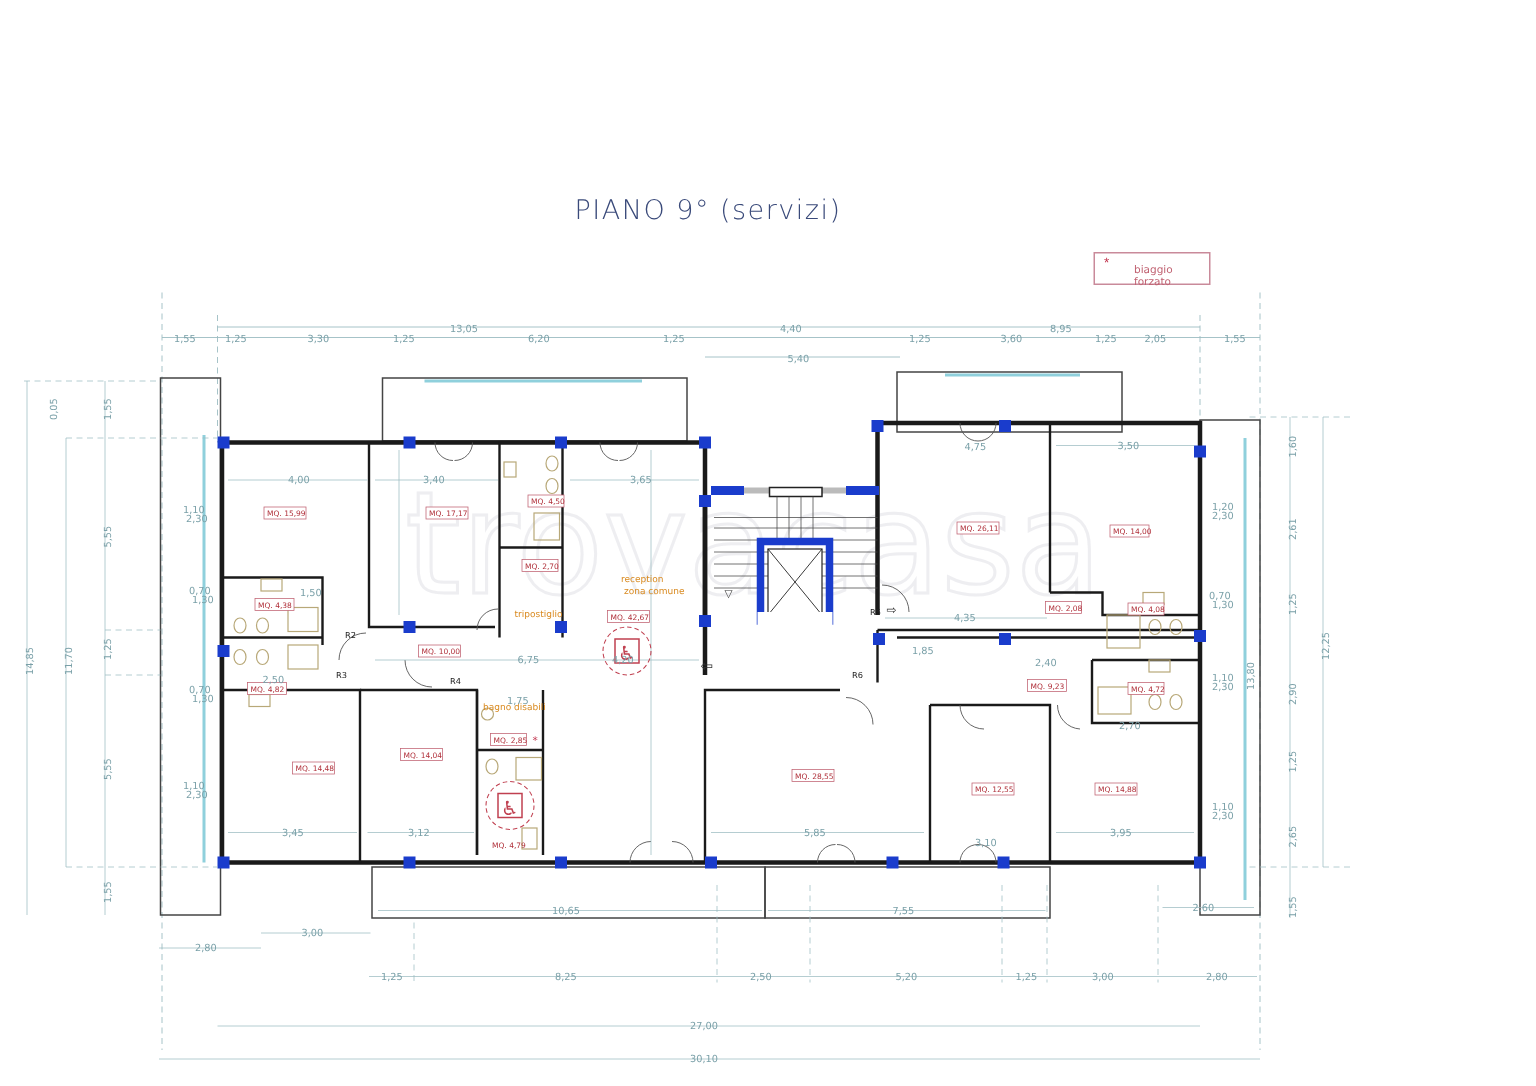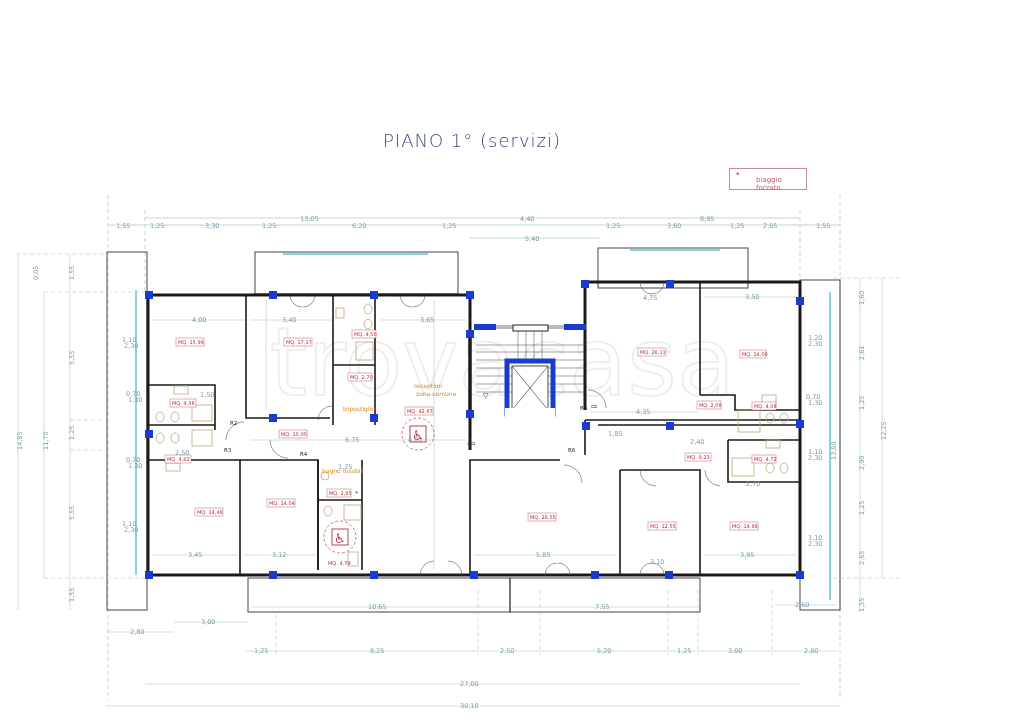--- a/index.html
+++ b/index.html
@@ -433,18 +433,18 @@
     <text class="dim" x="500" y="653">2,50</text>
     <text class="dim" x="597" y="653">5,20</text>
     <text class="dim" x="677" y="653">1,25</text>
     <text class="dim" x="728" y="653">3,00</text>
     <text class="dim" x="804" y="653">2,80</text>
     <text class="dim" x="460" y="686">27,00</text>
     <text class="dim" x="460" y="708">30,10</text>
   </g>
 </svg>
 
-<div class="title">PIANO 1° (servizi)</div>
+<div class="title">PIANO 9° (servizi)</div>
 
 <div class="legend-box">
   <span class="legend-star">*</span>
   <span class="legend-text">biaggio forzato</span>
 </div>
 
 </body></html>

